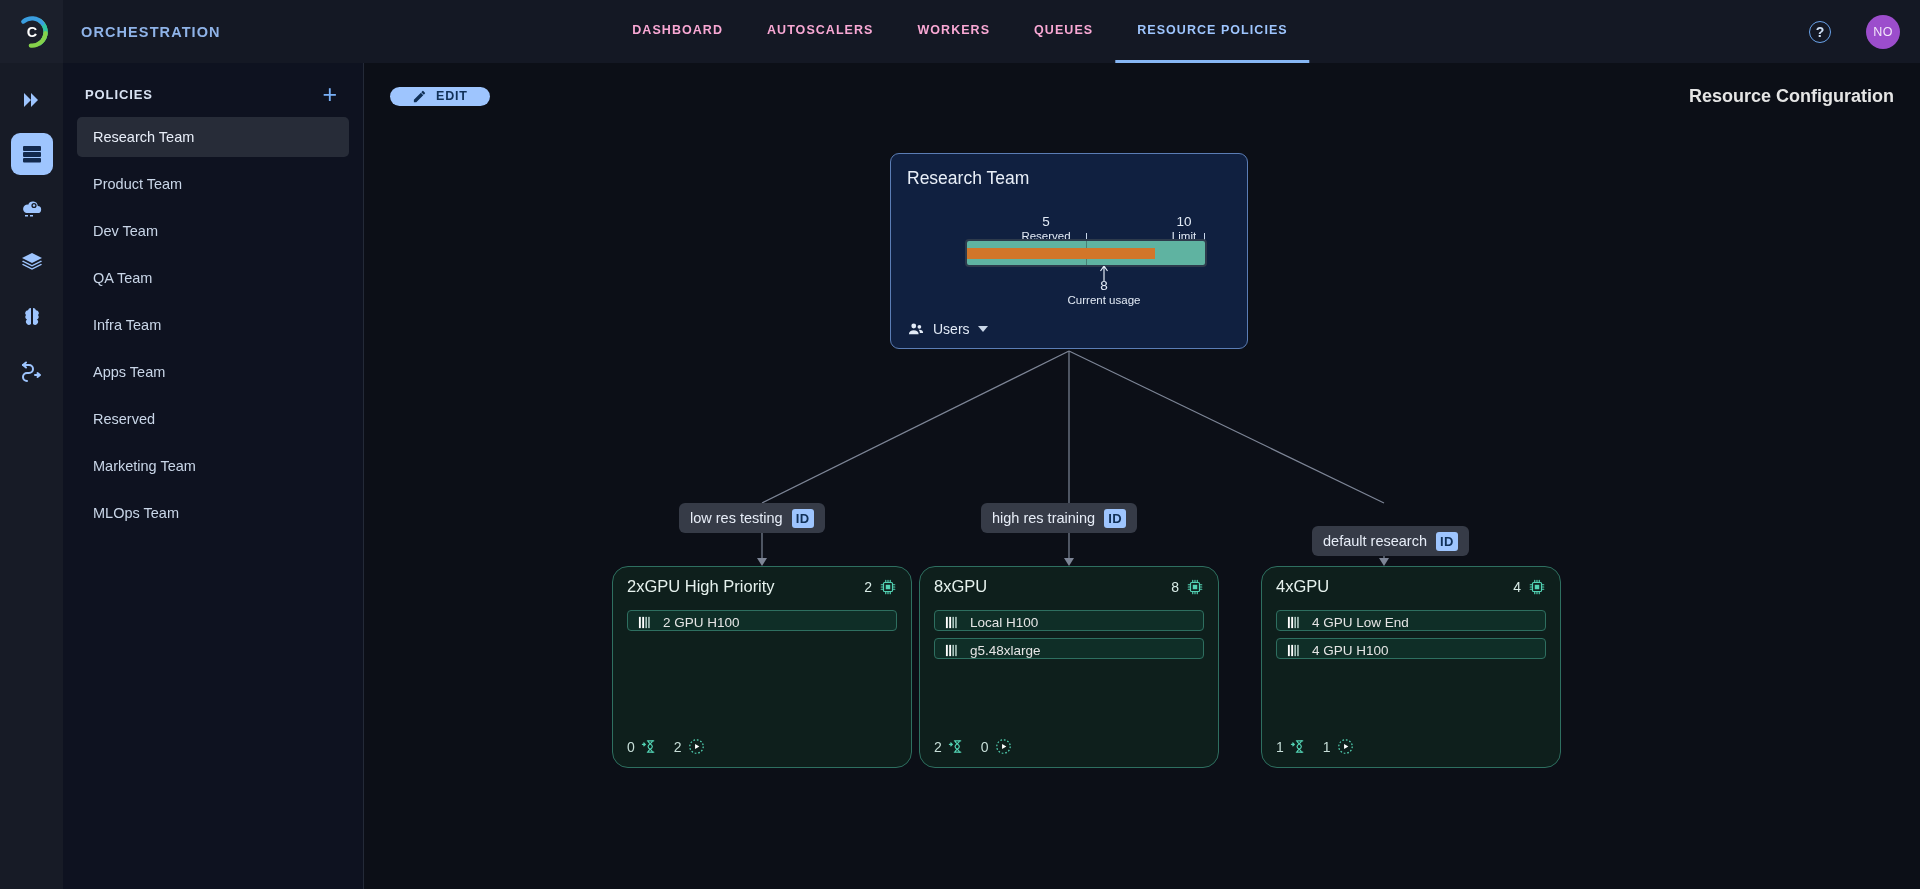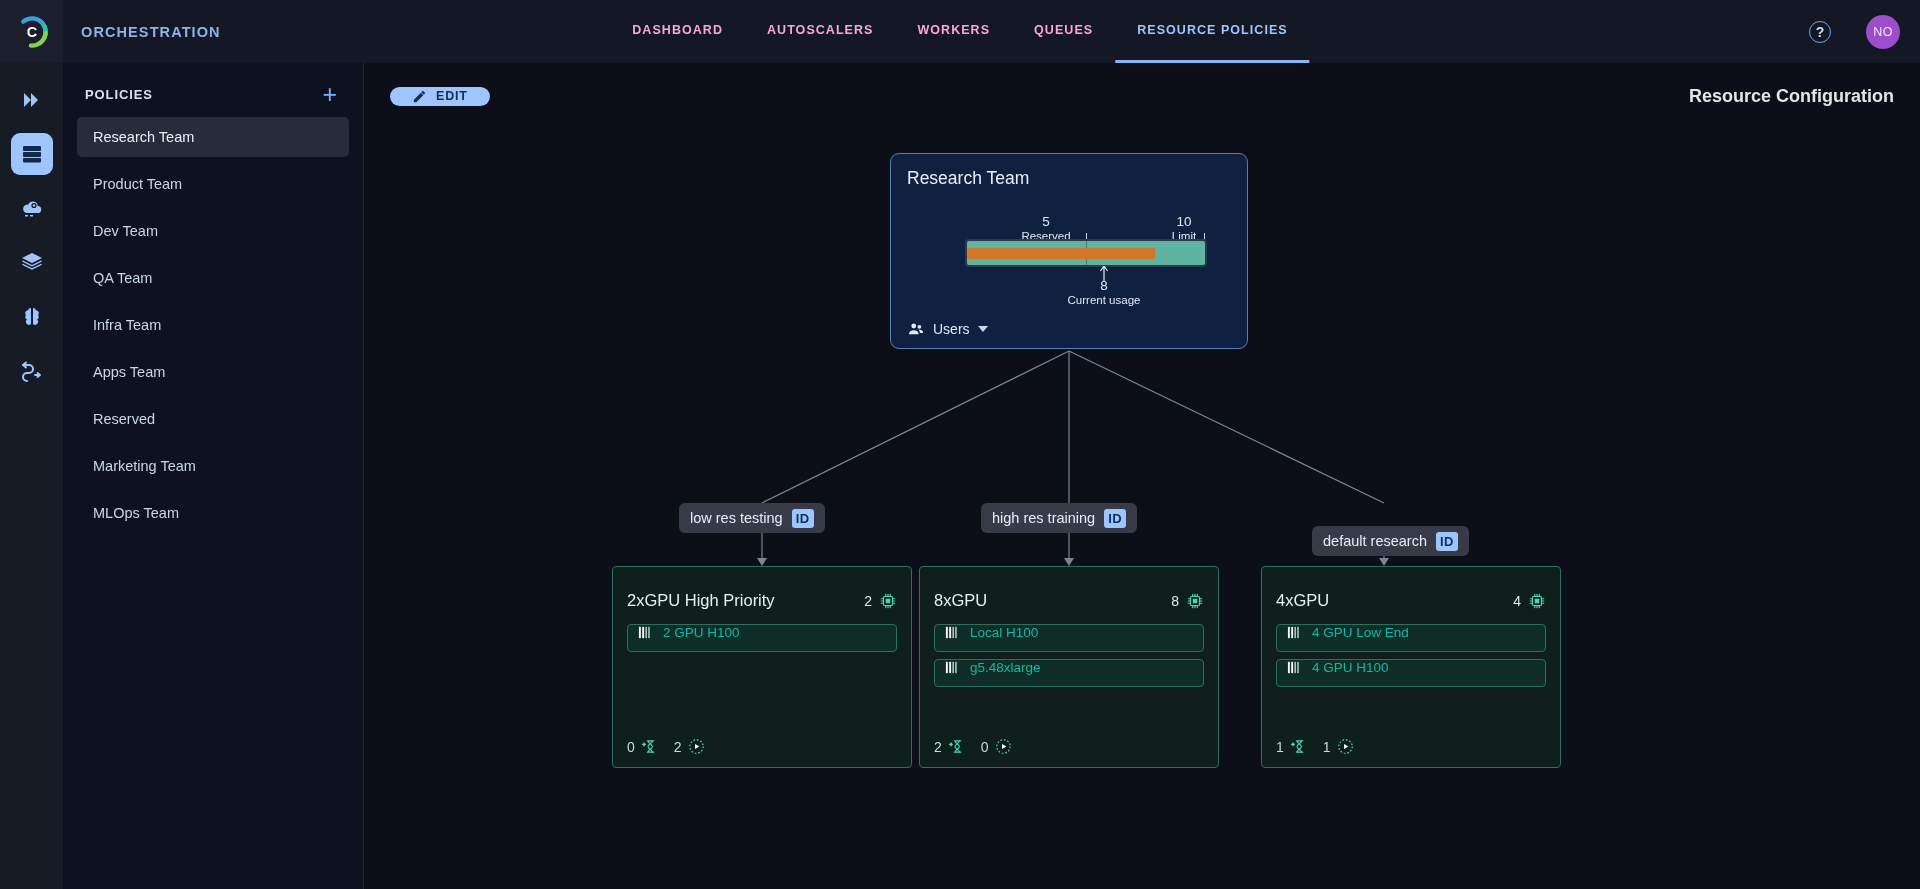--- a/index.html
+++ b/index.html
@@ -159,32 +159,32 @@
     padding: 0 11px; color: #e7edf7; font-size: 14.5px; white-space: nowrap;
     cursor: pointer;
   }
   .id-badge {
     background: #9ec5fe; color: #103057; font-size: 13px; font-weight: bold;
     border-radius: 3px; padding: 2px 4px; letter-spacing: .4px;
   }
 
   .res-card {
     position: absolute; width: 300px; height: 202px;
-    background: #0e1f1c; border: 1.2px solid #2e6f60; border-radius: 4px;
-    padding: 24px 14px;
+    background: #0e1f1c; border: 1.2px solid #2e6f60; border-radius: 16px;
+    padding: 10px 14px;
   }
   .res-head { display: flex; align-items: center; justify-content: space-between; }
   .res-title { color: #e6f2ee; font-size: 16.5px; }
   .res-count { display: flex; align-items: center; gap: 7px; color: #d9ece7; font-size: 14px; }
   .res-count svg { width: 18px; height: 18px; }
   .res-items { margin-top: 14px; display: flex; flex-direction: column; gap: 7px; }
   .res-item {
-    height: 28px; background: #0f2e27; border: 1px solid #2e6f60;
-    border-radius: 4px; display: flex; align-items: flex-start; gap: 10px;
-    padding: 0 10px; color: #14b8a6; font-size: 13.5px; cursor: pointer;
+    height: 21px; background: #0f2e27; border: 1px solid #2e6f60;
+    border-radius: 4px; display: flex; align-items: flex-end; gap: 10px;
+    padding: 0 10px; color: #e5e5e5; font-size: 13.5px; cursor: pointer;
   }
   .res-item svg { width: 15px; height: 15px; flex: 0 0 15px; }
   .res-foot {
     position: absolute; bottom: 12px; left: 14px;
     display: flex; align-items: center; gap: 16px;
   }
   .stat { display: flex; align-items: center; gap: 6px; color: #c7ded8; font-size: 14px; }
   .stat svg { width: 17px; height: 17px; }
 </style>
 </head>

